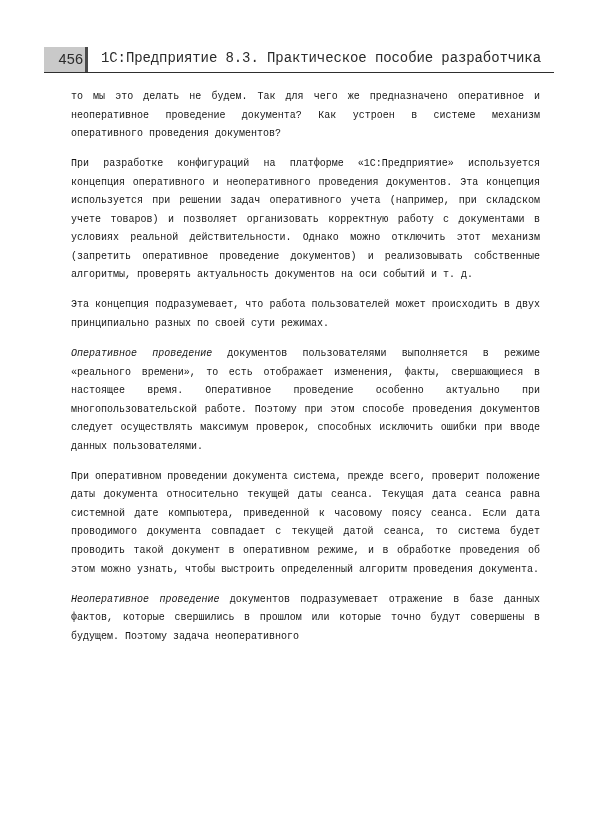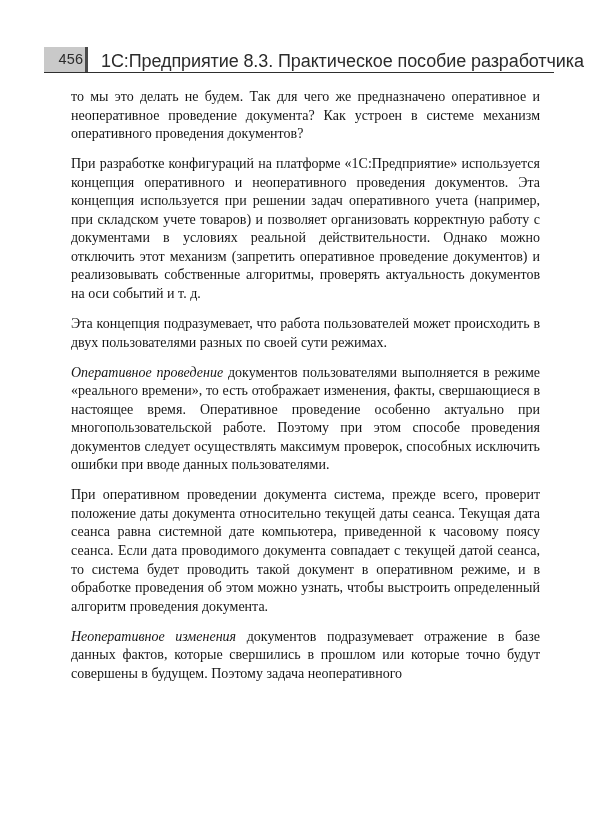--- a/index.html
+++ b/index.html
@@ -53,22 +53,22 @@
     font-family: "Liberation Sans", "DejaVu Sans", sans-serif;
     font-size: 14.5px;
     line-height: 1;
     color: #2b2b2b;
     letter-spacing: 0.2px;
   }
   .header-title {
     position: absolute;
     left: 57px;
     top: 3px;
-    font-family: Liberation Sans, sans-serif;
-    font-size: 18px;
+    font-family: Liberation Mono, monospace;
+    font-size: 14px;
     line-height: 1.45;
     color: #2b2b2b;
     white-space: nowrap;
     letter-spacing: -0.1px;
   }
   .header-rule {
     position: absolute;
     left: 0;
     top: 27px;
     width: 510px;
@@ -78,26 +78,27 @@
 
   
   .text-column {
     position: absolute;
     left: 71px;
     top: 88px;
     width: 469px;
   }
   .para {
     margin: 0 0 11.5px 0;
-    font-size: 14px;
+    font-size: 10px;
     line-height: 18.55px;
     text-align: justify;
     text-justify: inter-word;
     hyphens: manual;
     color: #161616;
+    font-family: Liberation Mono, monospace;
   }
   .para:last-child {
     margin-bottom: 0;
   }
   .para em,
   .para i {
     font-style: italic;
   }
 </style>
 </head>
@@ -112,19 +113,19 @@
     </div>
 
     <div class="header-title">1С:Предприятие 8.3. Практическое пособие разработчика</div>
 
     <div class="header-rule"></div>
   </div>
 
   <div class="text-column">
       <p class="para"><span>то мы это делать не будем. Так для чего же предназначено оперативное и неоперативное проведение документа? Как устроен в системе механизм оперативного проведения документов?</span></p>
       <p class="para"><span>При разработке конфигураций на платформе «1С:Предприятие» используется концепция оперативного и неоперативного проведения документов. Эта концепция используется при решении задач оперативного учета (например, при складском учете товаров) и позволяет организовать корректную работу с документами в условиях реальной действительности. Однако можно отключить этот механизм (запретить оперативное проведение документов) и реализовывать собственные алгоритмы, проверять актуальность документов на оси событий и т. д.</span></p>
-      <p class="para"><span>Эта концепция подразумевает, что работа пользователей может происходить в двух пользователями разных по своей сути режимах.</span></p>
+      <p class="para"><span>Эта концепция подразумевает, что работа пользователей может происходить в двух принципиально разных по своей сути режимах.</span></p>
       <p class="para"><em>Оперативное проведение</em><span> документов пользователями выполняется в режиме «реального времени», то есть отображает изменения, факты, свершающиеся в настоящее время. Оперативное проведение особенно актуально при многопользовательской работе. Поэтому при этом способе проведения документов следует осуществлять максимум проверок, способных исключить ошибки при вводе данных пользователями.</span></p>
       <p class="para"><span>При оперативном проведении документа система, прежде всего, проверит положение даты документа относительно текущей даты сеанса. Текущая дата сеанса равна системной дате компьютера, приведенной к часовому поясу сеанса. Если дата проводимого документа совпадает с текущей датой сеанса, то система будет проводить такой документ в оперативном режиме, и в обработке проведения об этом можно узнать, чтобы выстроить определенный алгоритм проведения документа.</span></p>
-      <p class="para"><em>Неоперативное изменения</em><span> документов подразумевает отражение в базе данных фактов, которые свершились в прошлом или которые точно будут совершены в будущем. Поэтому задача неоперативного</span></p>
+      <p class="para"><em>Неоперативное проведение</em><span> документов подразумевает отражение в базе данных фактов, которые свершились в прошлом или которые точно будут совершены в будущем. Поэтому задача неоперативного</span></p>
     </div>
 
 </div>
 
 </body></html>

